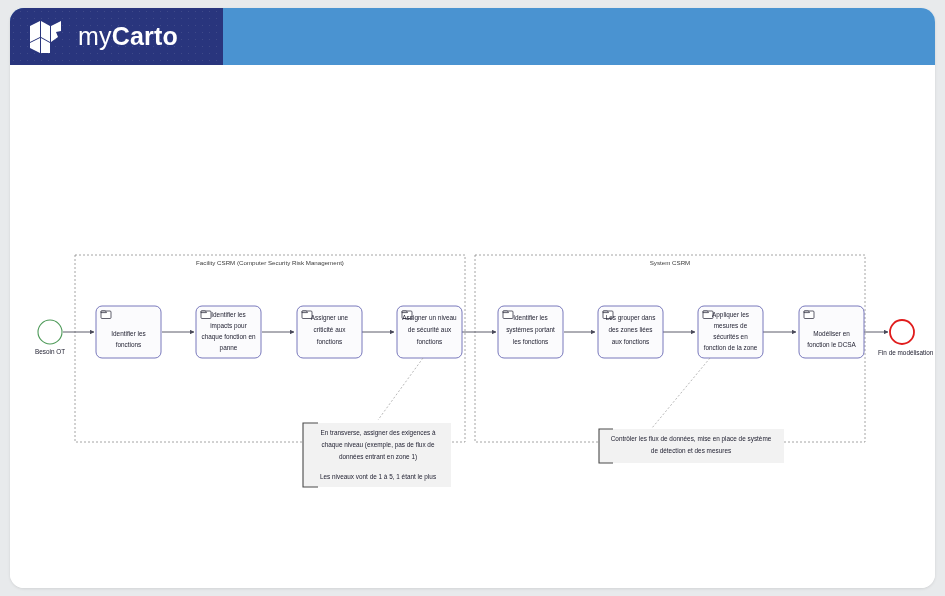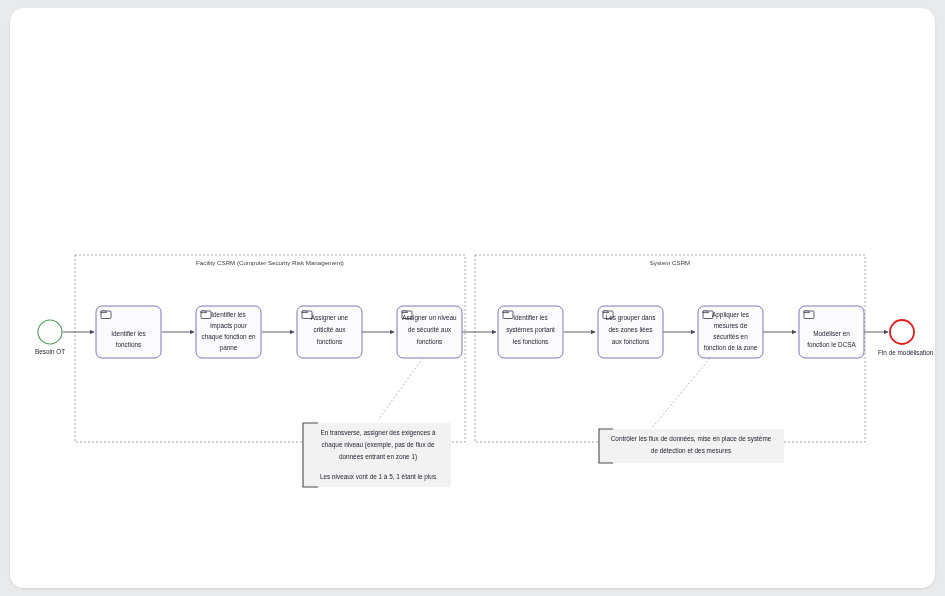--- a/index.html
+++ b/index.html
@@ -98,20 +98,37 @@
   .note-bracket { stroke: #4a4a4a; stroke-width: 1.1; fill: none; }
   .start-circle { fill: #ffffff; stroke: #4e9a59; stroke-width: 1.1; }
   .end-circle { fill: #ffffff; stroke: #e01b1b; stroke-width: 1.8; }
   .task-icon { fill: #ffffff; stroke: #1d1d2e; stroke-width: 0.7; }
 </style>
 </head>
 <body>
 
 <div id="app">
 
+  <div id="header">
+    <div id="brand">
+      <span id="logo-mark">
+        <svg viewBox="0 0 40 36" width="40" height="36" aria-hidden="true">
+          <polygon points="2,7 12,2 12,18 2,23" fill="#ffffff"></polygon>
+          <polygon points="13,2 22,7 22,23 13,18" fill="#ffffff"></polygon>
+          <polygon points="23,7 33,2 33,12 28,13 30,18 23,23" fill="#ffffff"></polygon>
+          <polygon points="2,24 12,19 12,34 2,29" fill="#ffffff"></polygon>
+          <polygon points="13,19 22,24 22,34 13,34" fill="#ffffff"></polygon>
+        </svg>
+      </span>
+      <span id="brand-name">
+        <span>my</span><span class="bold">Carto</span>
+      </span>
+    </div>
+    <div id="header-right"></div>
+  </div>
 
   <div id="canvas">
     <svg id="diagram" viewBox="0 0 925 523">
 
       <defs>
         <marker id="arrow" viewBox="0 0 10 10" refX="9" refY="5" markerWidth="5" markerHeight="5" orient="auto-start-reverse">
           <path d="M 0 0 L 10 5 L 0 10 z" fill="#4a4a5a"></path>
         </marker>
       </defs>
 

